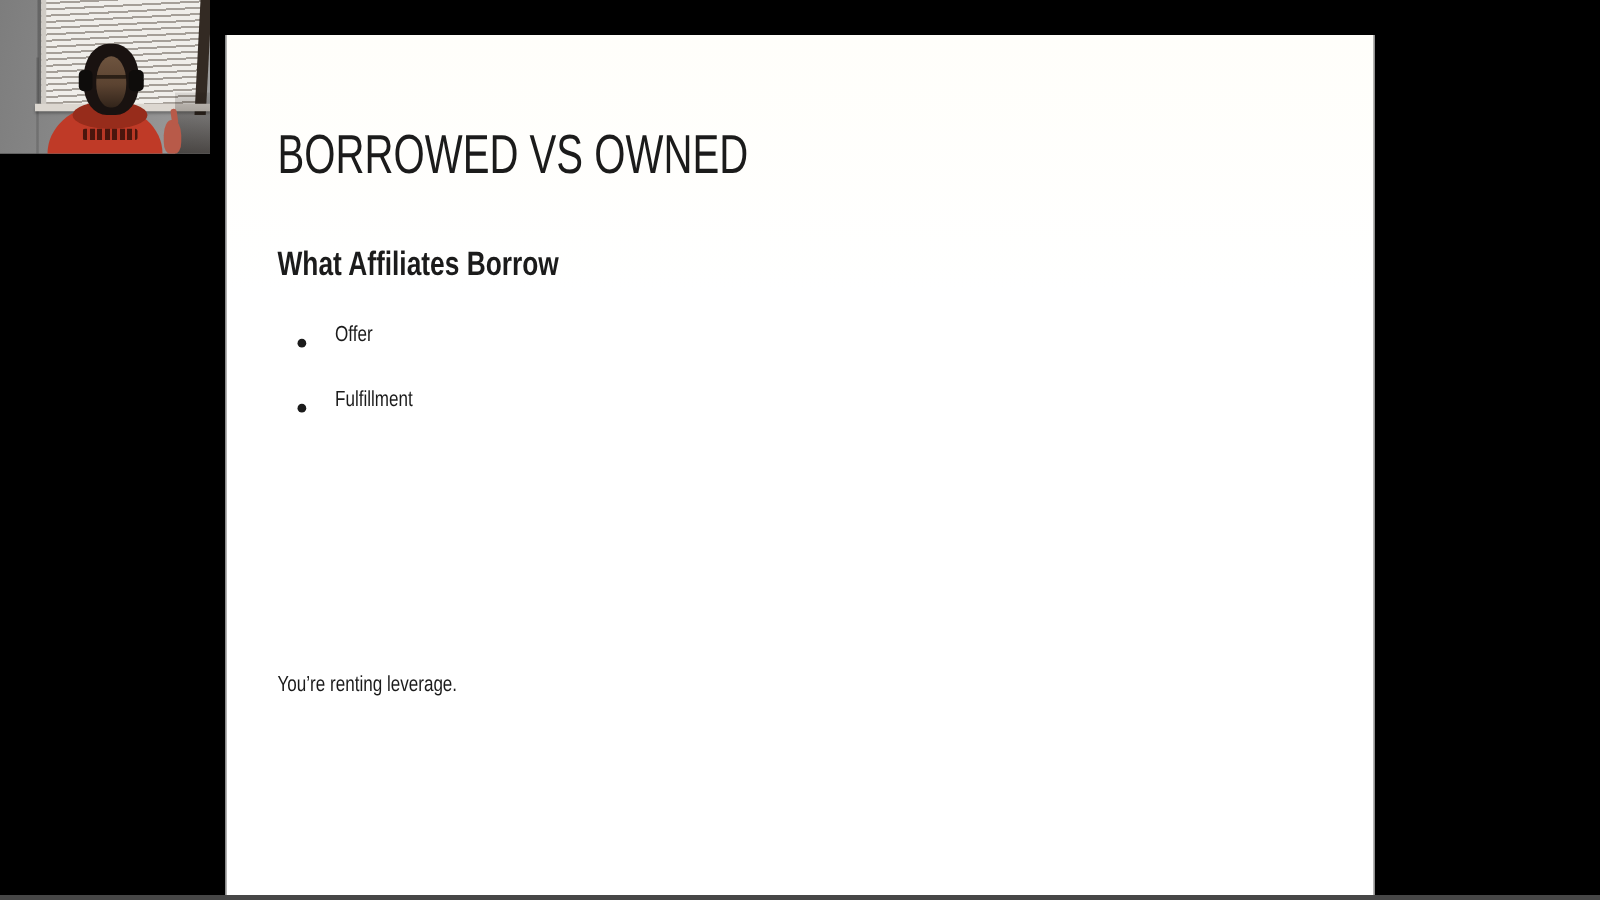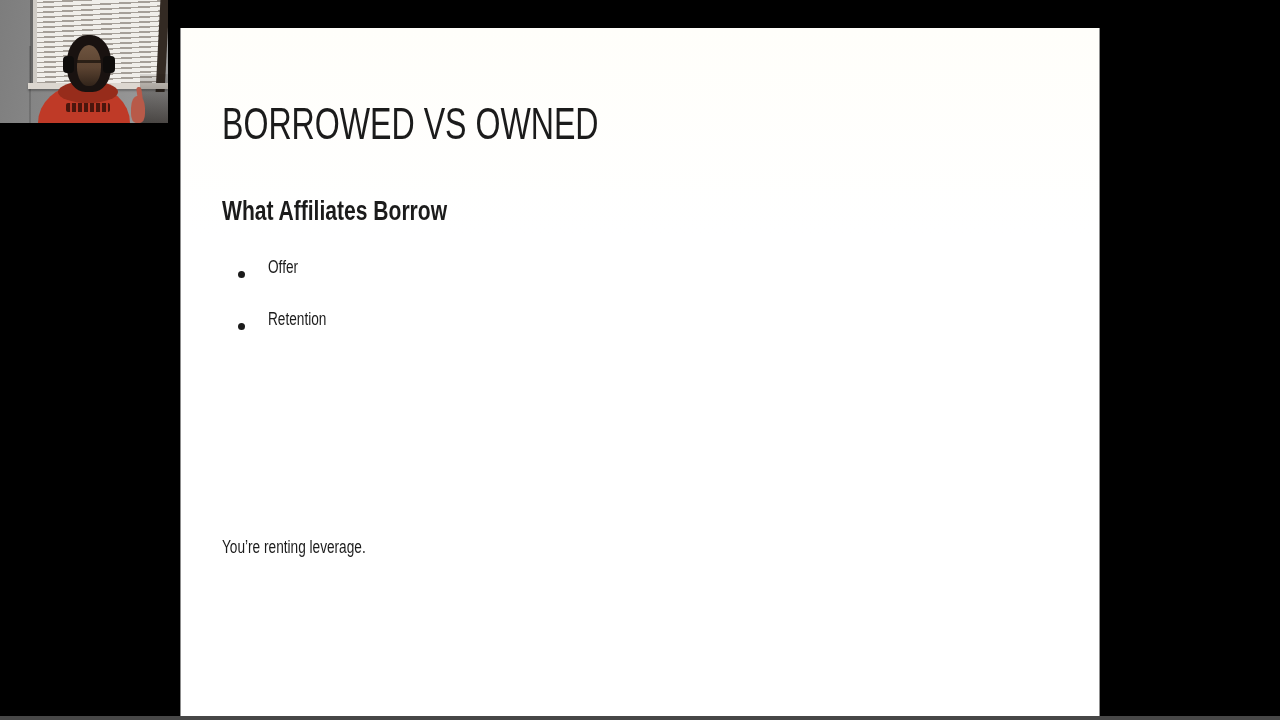--- a/index.html
+++ b/index.html
@@ -93,20 +93,20 @@
   <div class="slide">
     <h1 class="slide-title">BORROWED VS OWNED</h1>
     <h2 class="slide-heading">What Affiliates Borrow</h2>
     <ul class="bullet-list">
       <li class="bullet-row">
         <span class="bullet-dot"></span>
         <span class="bullet-text">Offer</span>
       </li>
       <li class="bullet-row">
         <span class="bullet-dot"></span>
-        <span class="bullet-text">Retention</span>
+        <span class="bullet-text">Fulfillment</span>
       </li>
     </ul>
     <p class="closing-line">You’re renting leverage.</p>
   </div>
 
   <div class="bottom-bar"></div>
 </div>
 
 </body></html>

